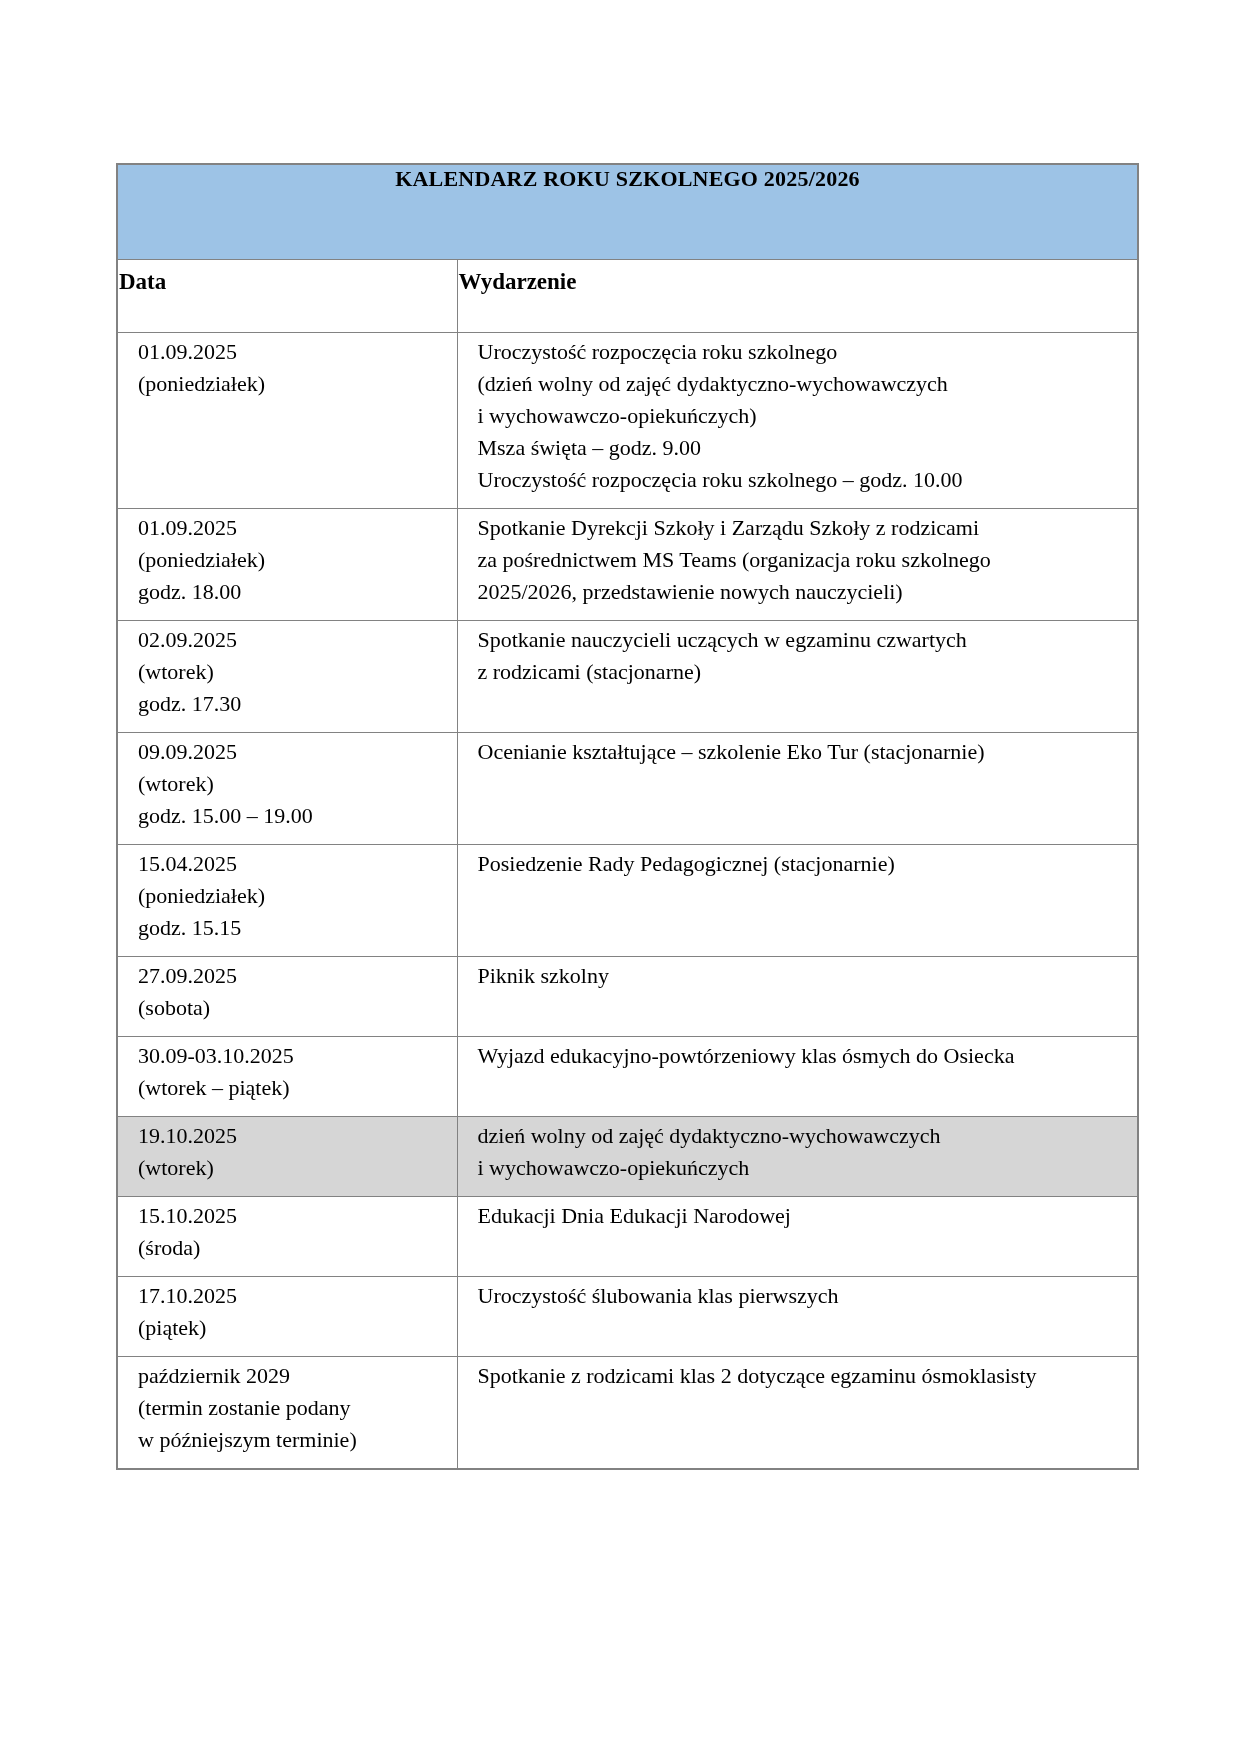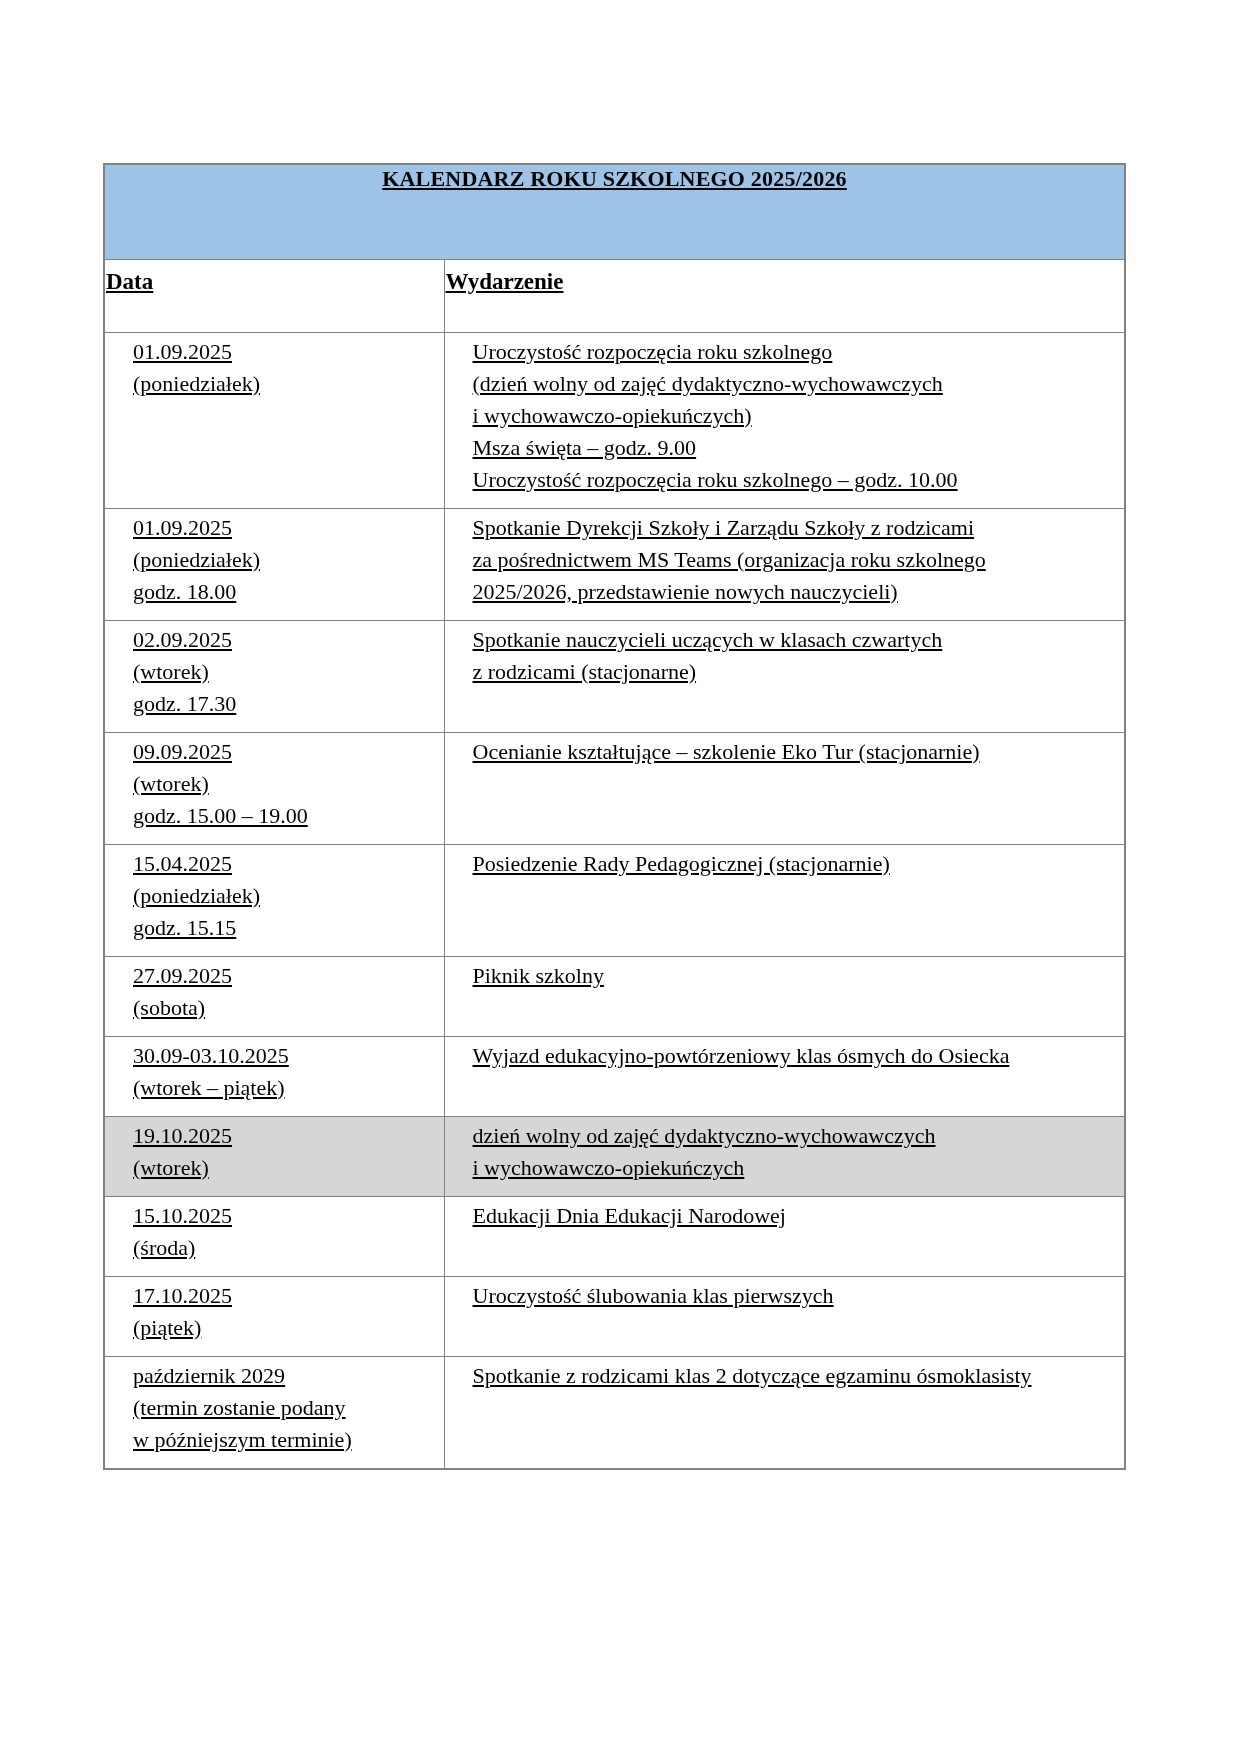--- a/index.html
+++ b/index.html
@@ -19,27 +19,26 @@
     color: var(--text);
   }
   .page {
     position: relative;
     width: 1241px;
     height: 1755px;
     overflow: hidden;
   }
   table.calendar {
     position: absolute;
-    left: 103px;
+    left: 116px;
     top: 163px;
     width: 1021px;
     border-collapse: collapse;
     table-layout: fixed;
     border: 2px solid var(--border);
-    text-decoration: underline;
   }
   table.calendar col.c-date  { width: 340px; }
   table.calendar col.c-event { width: 681px; }
   table.calendar th,
   table.calendar td {
     border: 1px solid var(--border);
     vertical-align: top;
     font-size: 22px;
   }
   th.title-cell {
@@ -55,21 +54,21 @@
     height: 73px;
     text-align: left;
     vertical-align: top;
     padding-top: 9px;
     font-weight: bold;
     font-size: 23px;
     background: #ffffff;
   }
   td.date-cell,
   td.event-cell {
-    padding: 3px 12px 12px 28px;
+    padding: 3px 12px 12px 20px;
     line-height: 32px;
     white-space: pre-line;
     background: #ffffff;
   }
   tr.highlight td.date-cell,
   tr.highlight td.event-cell {
     background: var(--highlight-bg);
   }
 </style>
 </head>
@@ -105,21 +104,21 @@
 (poniedziałek)
 godz. 18.00</td>
     <td class="event-cell">Spotkanie Dyrekcji Szkoły i Zarządu Szkoły z rodzicami
 za pośrednictwem MS Teams (organizacja roku szkolnego
 2025/2026, przedstawienie nowych nauczycieli)</td>
   </tr>
         <tr>
     <td class="date-cell">02.09.2025
 (wtorek)
 godz. 17.30</td>
-    <td class="event-cell">Spotkanie nauczycieli uczących w klasach czwartych
+    <td class="event-cell">Spotkanie nauczycieli uczących w egzaminu czwartych
 z rodzicami (stacjonarne)</td>
   </tr>
         <tr>
     <td class="date-cell">09.09.2025
 (wtorek)
 godz. 15.00 – 19.00</td>
     <td class="event-cell">Ocenianie kształtujące – szkolenie Eko Tur (stacjonarnie)</td>
   </tr>
         <tr>
     <td class="date-cell">15.04.2025

